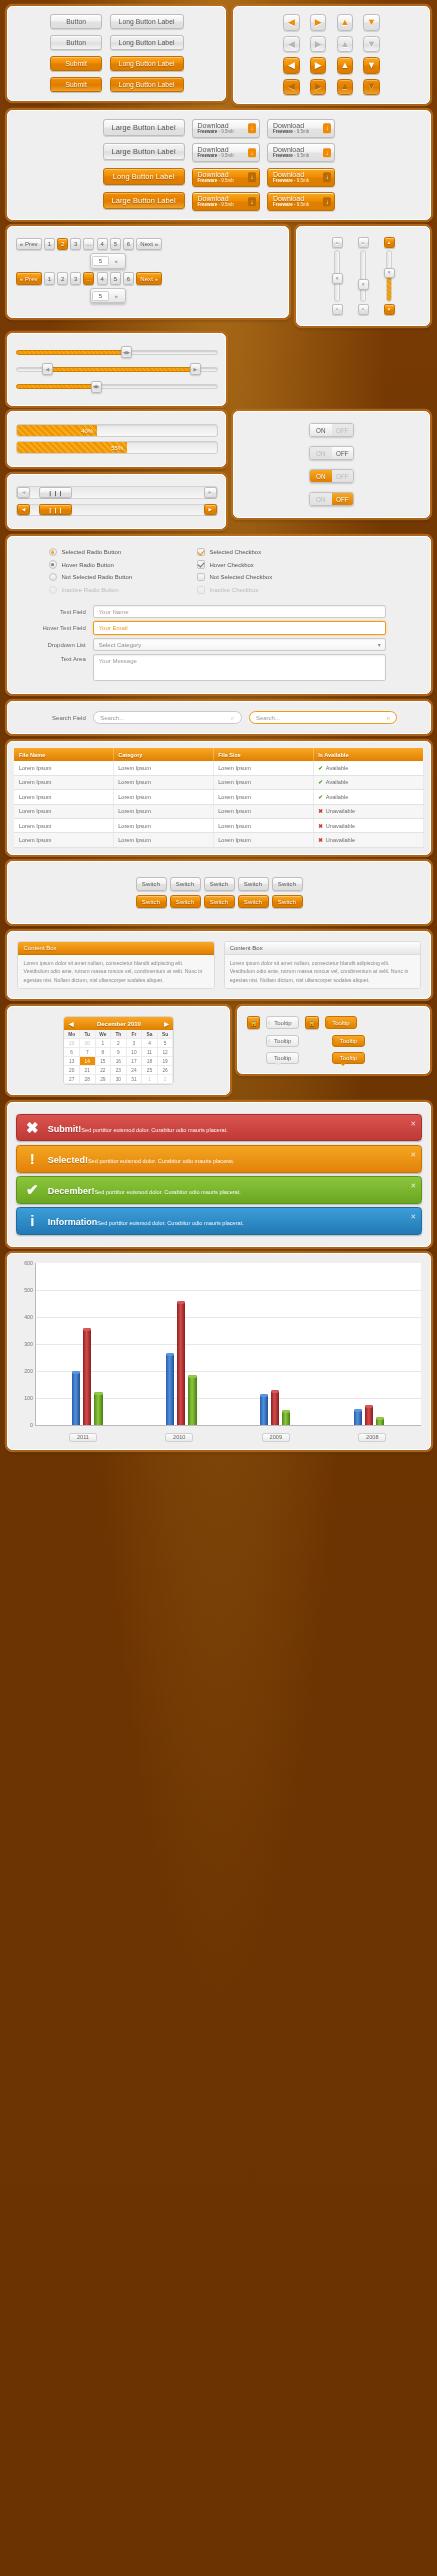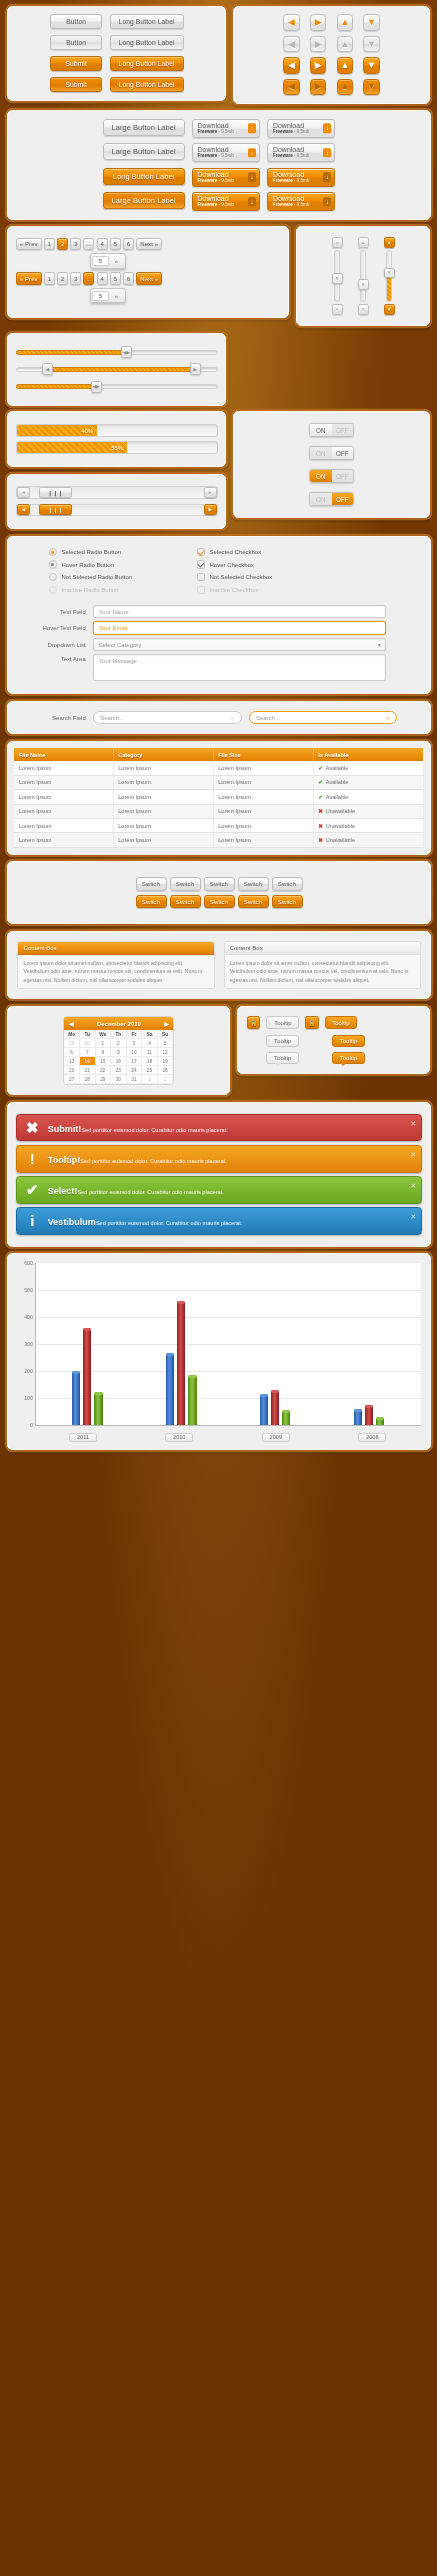--- a/index.html
+++ b/index.html
@@ -811,31 +811,31 @@
 
   
   <div class="panel" style="padding:7.4px;">
     <div class="alert a-err">
       <span class="ic">✖</span>
       <span class="tx"><span class="h">Submit!</span><span class="d">Sed porttitor euismod dolor. Curabitur odio mauris placerat.</span></span>
       <span class="x">✕</span>
     </div>
     <div class="alert a-warn">
       <span class="ic">!</span>
-      <span class="tx"><span class="h">Tooltip!</span><span class="d">Sed porttitor euismod dolor. Curabitur odio mauris placerat.</span></span>
+      <span class="tx"><span class="h">Selected!</span><span class="d">Sed porttitor euismod dolor. Curabitur odio mauris placerat.</span></span>
       <span class="x">✕</span>
     </div>
     <div class="alert a-ok">
       <span class="ic">✔</span>
-      <span class="tx"><span class="h">Select!</span><span class="d">Sed porttitor euismod dolor. Curabitur odio mauris placerat.</span></span>
+      <span class="tx"><span class="h">December!</span><span class="d">Sed porttitor euismod dolor. Curabitur odio mauris placerat.</span></span>
       <span class="x">✕</span>
     </div>
     <div class="alert a-info">
       <span class="ic">i</span>
-      <span class="tx"><span class="h">Vestibulum</span><span class="d">Sed porttitor euismod dolor. Curabitur odio mauris placerat.</span></span>
+      <span class="tx"><span class="h">Information</span><span class="d">Sed porttitor euismod dolor. Curabitur odio mauris placerat.</span></span>
       <span class="x">✕</span>
     </div>
   </div>
 
   
   <div class="panel" style="padding:4.5px;">
     <div class="chart">
       <div class="plot" id="plot">
         <div class="ylab" style="top:0%;">600</div>
         <div class="gl" style="top:16.67%;"></div>

